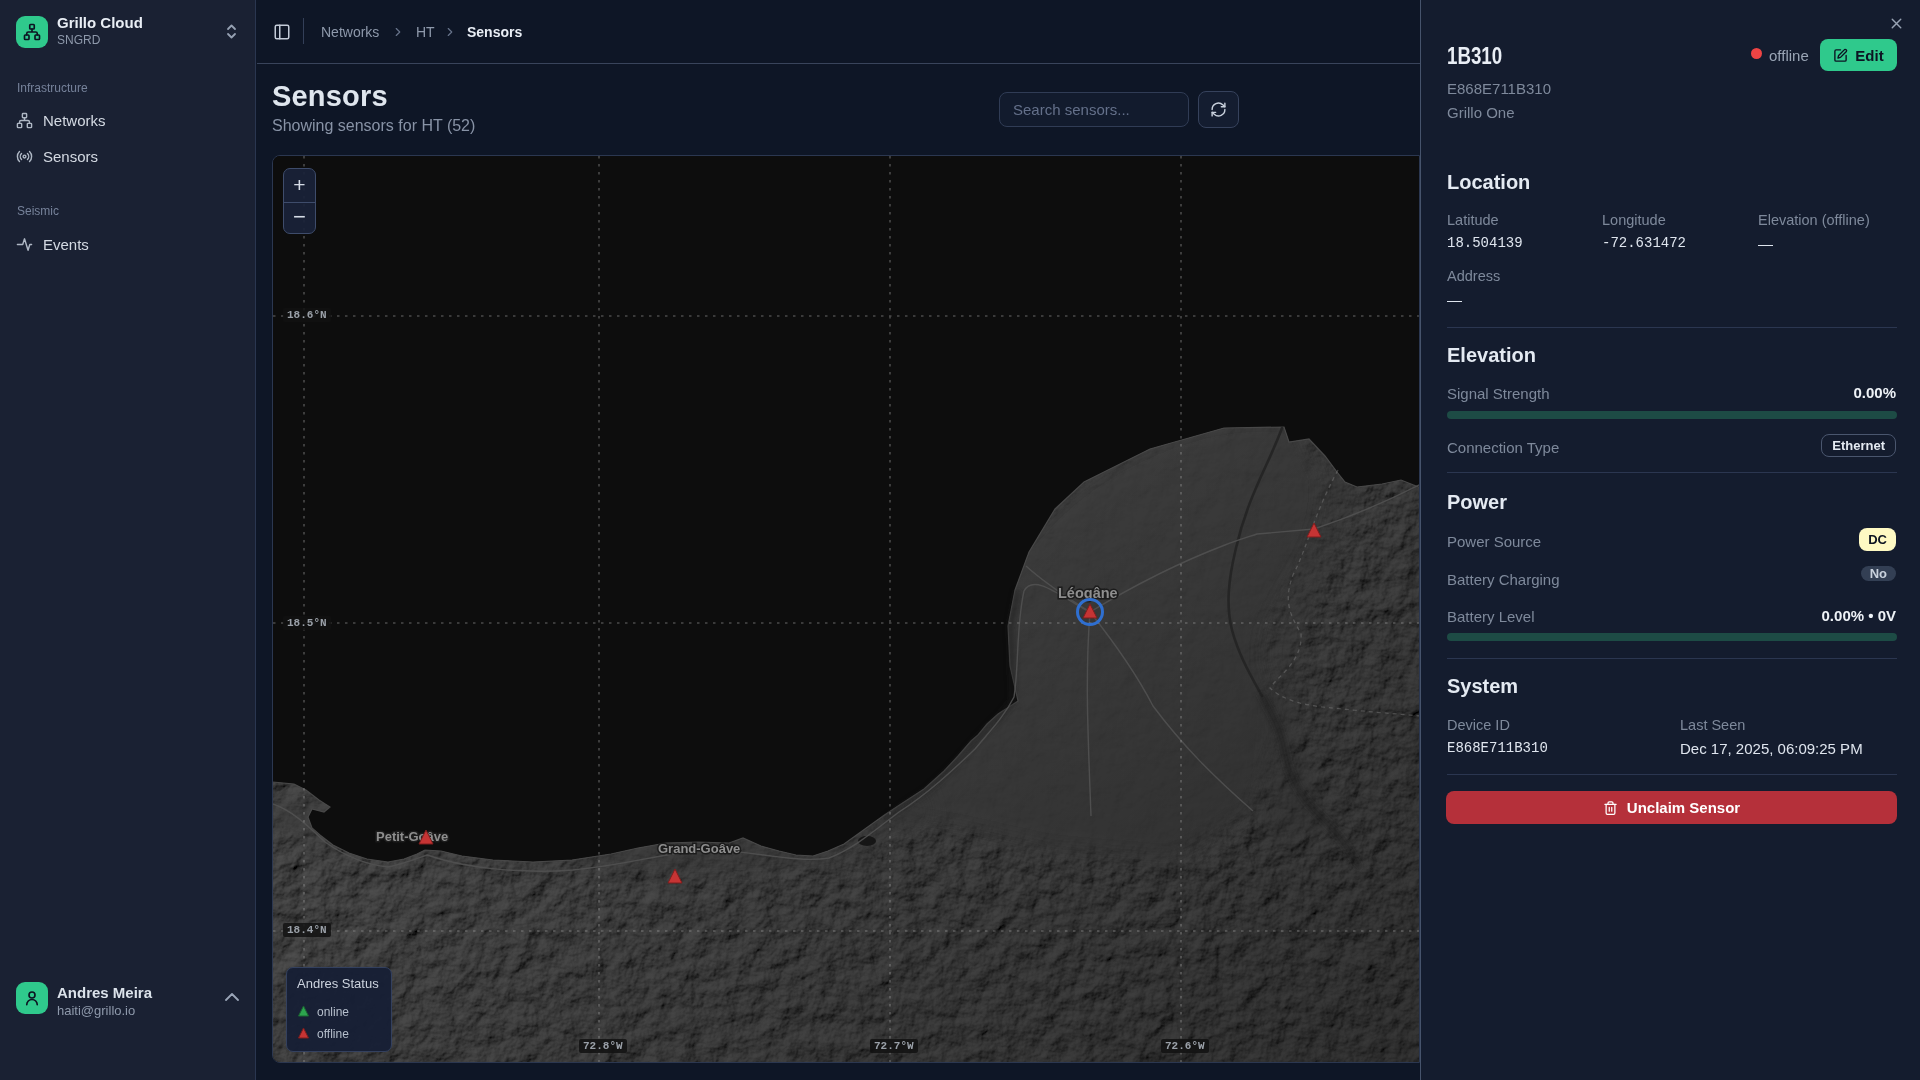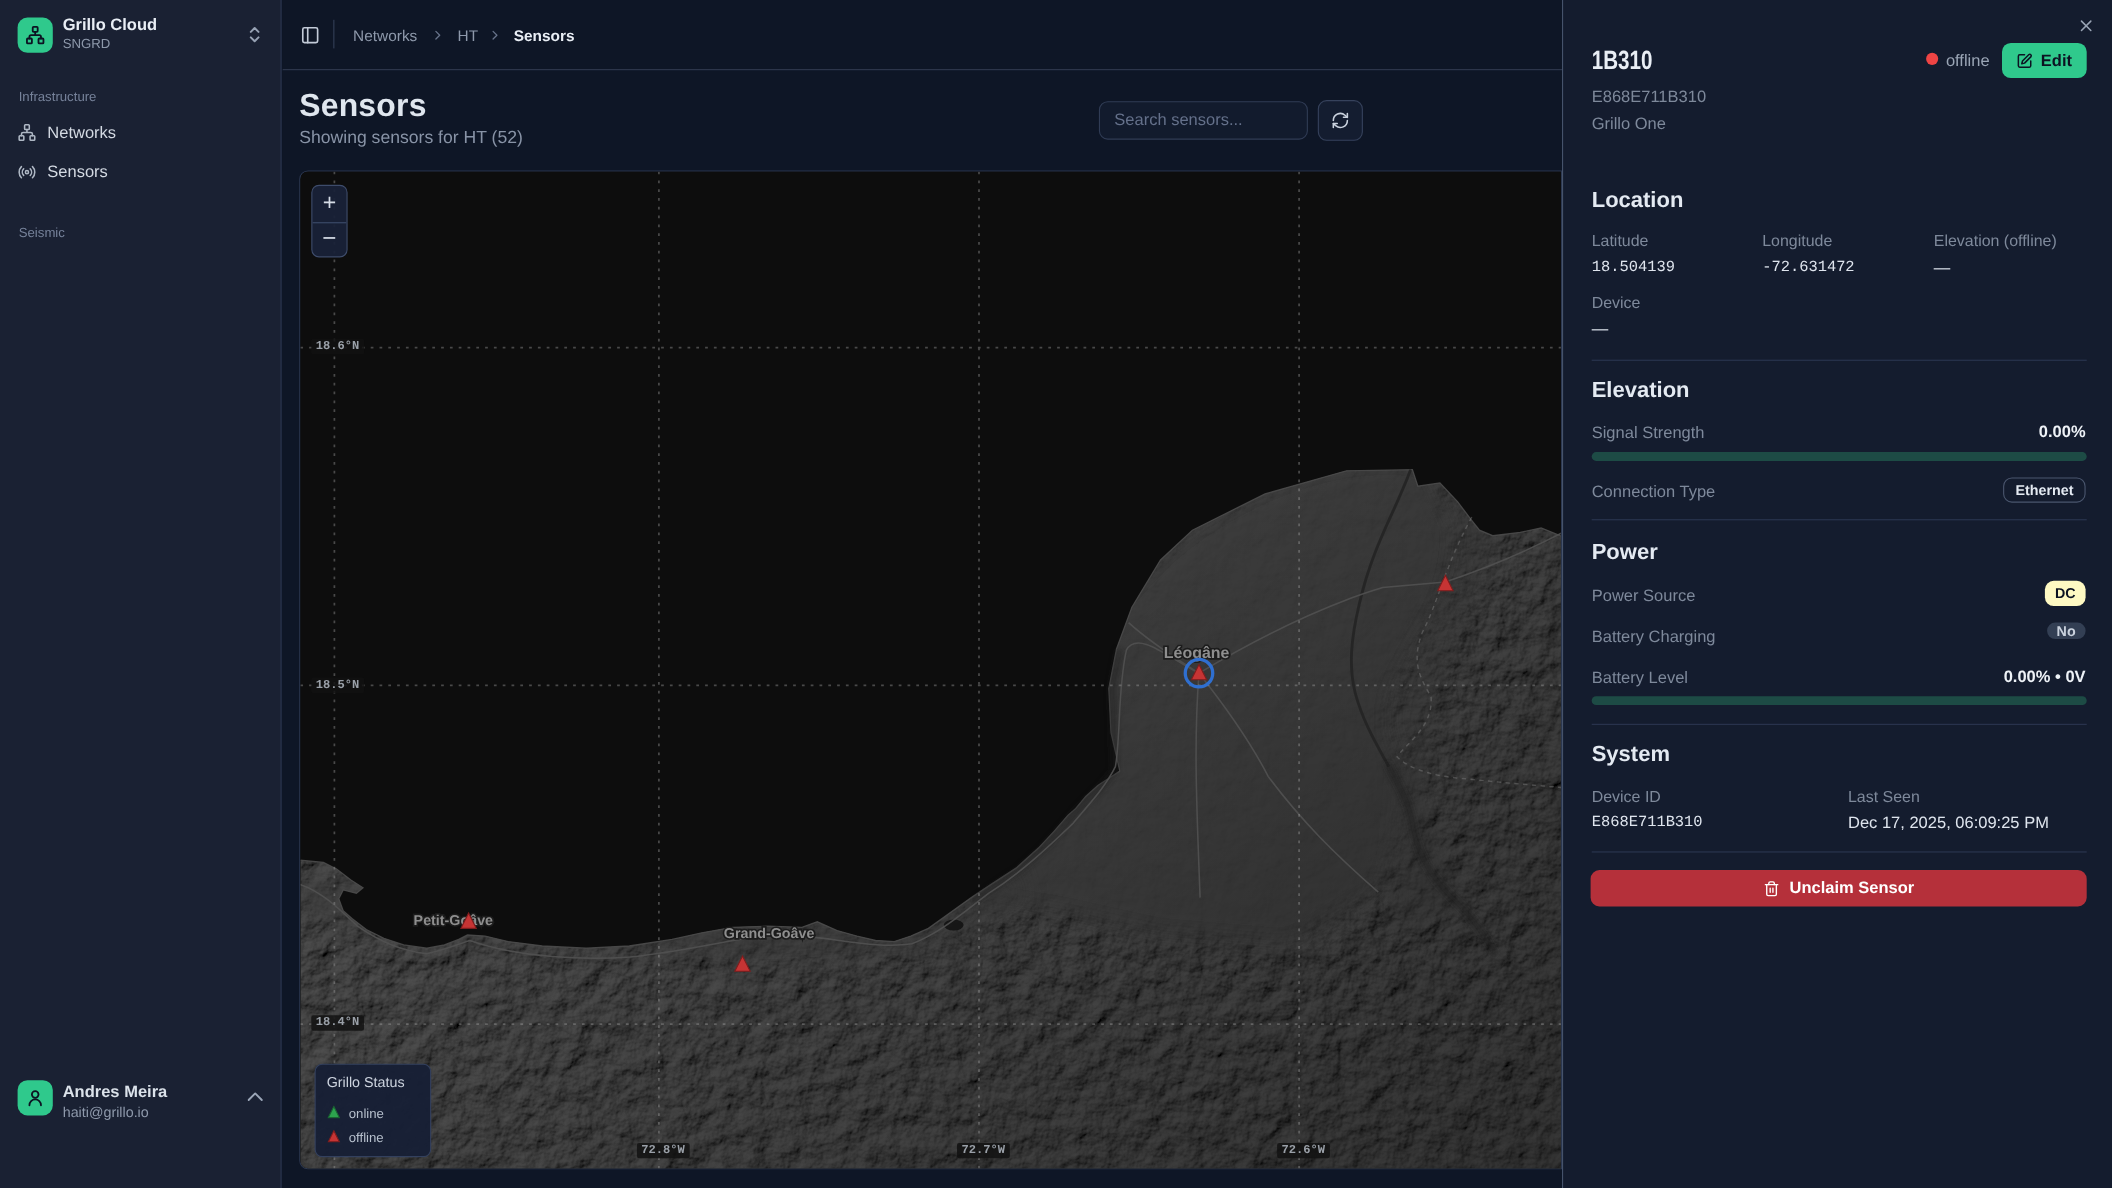--- a/index.html
+++ b/index.html
@@ -98,20 +98,26 @@
       <path d="M4.9 19.1C1 15.2 1 8.8 4.9 4.9"></path>
         <path d="M7.8 16.2c-2.3-2.3-2.3-6.1 0-8.5"></path>
         <circle cx="12" cy="12" r="2"></circle>
         <path d="M16.2 7.8c2.3 2.3 2.3 6.1 0 8.5"></path>
         <path d="M19.1 4.9C23 8.8 23 15.2 19.1 19.1"></path>
     </svg>
     <span>Sensors</span>
   </div>
 
   <div class="nav-label" style="top:204px;">Seismic</div>
+  <div class="nav-item" style="top:226px;">
+    <svg width="17" height="17" viewBox="0 0 24 24" fill="none" stroke="#aeb7c4" stroke-width="2" stroke-linecap="round" stroke-linejoin="round">
+      <path d="M22 12h-2.5l-2.5 8-5-16-2.5 8H2"></path>
+    </svg>
+    <span>Events</span>
+  </div>
 
   <div id="user-area">
     <div class="avatar">
       <svg width="18" height="18" viewBox="0 0 24 24" fill="none" stroke="#0c1322" stroke-width="2.2" stroke-linecap="round" stroke-linejoin="round">
         <circle cx="12" cy="8" r="4"></circle>
           <path d="M5 21c0-3.9 3.1-7 7-7s7 3.1 7 7"></path>
       </svg>
     </div>
     <div class="user-name">Andres Meira</div>
     <div class="user-mail">haiti@grillo.io</div>
@@ -240,21 +246,21 @@
   <div class="coord" style="left:597px; top:883px;">72.7°W</div>
   <div class="coord" style="left:888px; top:883px;">72.6°W</div>
 
   <div class="zoomctl">
     <div class="zi" style="top:0;">+</div>
     <div class="divid"></div>
     <div class="zi" style="top:33px; font-size:22px; line-height:29px;">−</div>
   </div>
 
   <div class="legend">
-    <div class="t">Grillo Status</div>
+    <div class="t">Andres Status</div>
     <div class="row" style="top:37px;"><svg width="13" height="12" viewBox="0 0 13 12" style="vertical-align:-1px; margin-right:7px;">
           <polygon points="1.5,11 6.5,1 11.5,11" fill="#2da44e" stroke="#1a6632" stroke-width="1"></polygon>
         </svg>online</div>
     <div class="row" style="top:59px;"><svg width="13" height="12" viewBox="0 0 13 12" style="vertical-align:-1px; margin-right:7px;">
           <polygon points="1.5,11 6.5,1 11.5,11" fill="#c63434" stroke="#7e1d1d" stroke-width="1"></polygon>
         </svg>offline</div>
   </div>
 </div>
 
 <div id="panel">
@@ -275,21 +281,21 @@
   <div class="p-line" style="top:80px;">E868E711B310</div>
   <div class="p-line" style="top:104px;">Grillo One</div>
 
   <div class="sec-h" style="top:171px;">Location</div>
   <div class="lbl" style="left:26px; top:212px;">Latitude</div>
   <div class="lbl" style="left:181px; top:212px;">Longitude</div>
   <div class="lbl" style="left:337px; top:212px;">Elevation (offline)</div>
   <div class="val mono" style="left:26px; top:235px;">18.504139</div>
   <div class="val mono" style="left:181px; top:235px;">-72.631472</div>
   <div class="val" style="left:337px; top:235px;">—</div>
-  <div class="lbl" style="left:26px; top:268px;">Device</div>
+  <div class="lbl" style="left:26px; top:268px;">Address</div>
   <div class="val" style="left:26px; top:291px;">—</div>
   <div class="divider" style="top:327px;"></div>
 
   <div class="sec-h" style="top:344px;">Elevation</div>
   <div class="rowlbl" style="top:385px;">Signal Strength</div>
   <div class="rowval" style="top:384px;">0.00%</div>
   <div class="pbar" style="top:411px;"></div>
   <div class="rowlbl" style="top:439px;">Connection Type</div>
   <div class="badge-outline" style="top:434px;">Ethernet</div>
   <div class="divider" style="top:472px;"></div>

